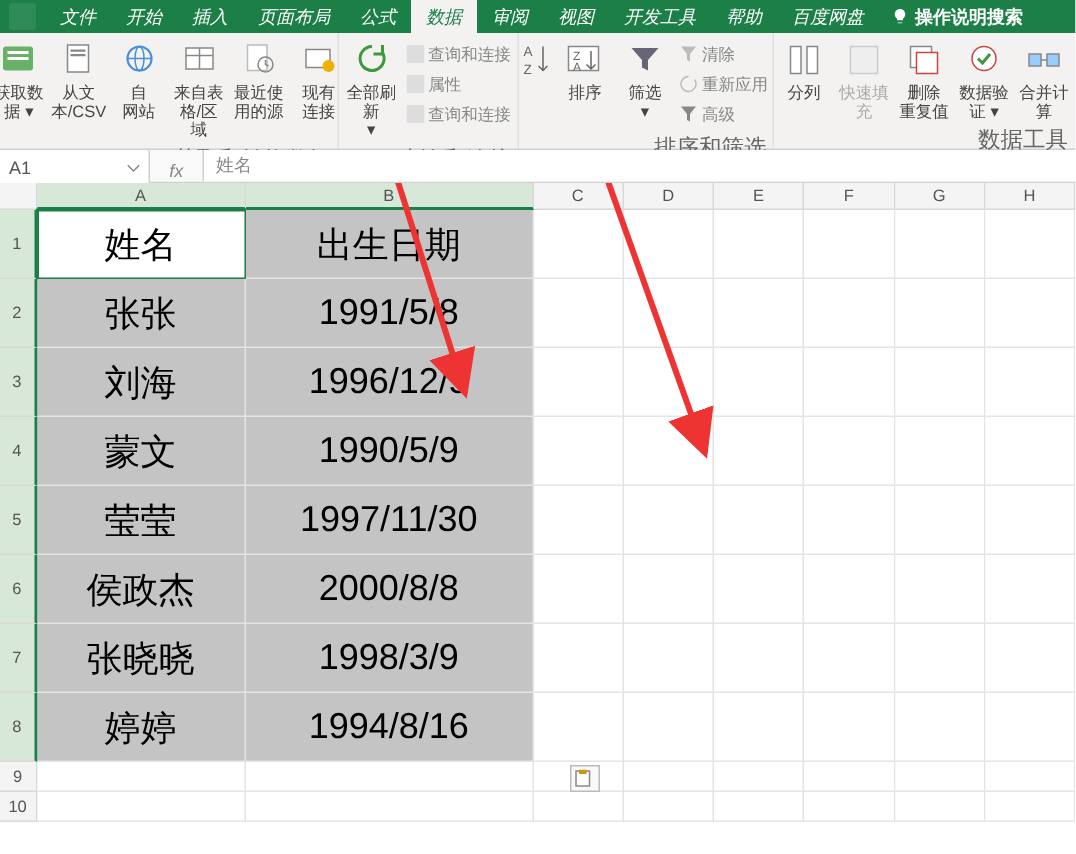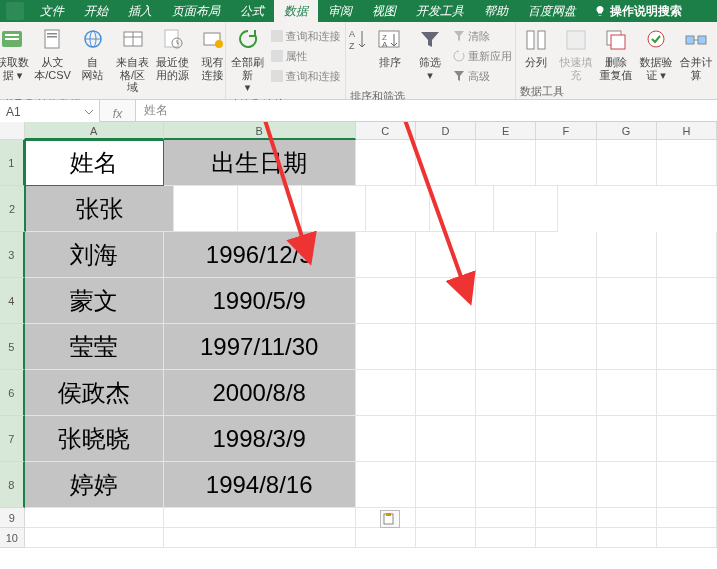--- a/index.html
+++ b/index.html
@@ -54,24 +54,24 @@
     align-items: center;
     padding: 2px 4px 0 4px;
     border-right: 1px solid #e0e0e0;
   }
   .group-body {
     display: flex;
     flex: 1;
     align-items: flex-start;
   }
   .group-label {
-    font-size: 11px;
+    font-size: 15px;
     color: #666;
     padding: 1px 0 2px 0;
-    text-align: left;
+    text-align: right;
     width: 100%;
   }
   .btn-lg {
     display: flex; flex-direction: column;
     align-items: center;
     width: 40px;
     padding: 2px 2px;
     font-size: 11px;
     color: #444;
     text-align: center;
@@ -480,20 +480,21 @@
         <div class="cell wN"></div>
         <div class="cell wN"></div>
         <div class="cell wN"></div>
         <div class="cell wN"></div>
         <div class="cell wN"></div>
         <div class="cell wN"></div>
       </div>
       <div class="row data">
         <div class="rh sel">2</div>
         <div class="cell wA selband">张张</div>
+        <div class="cell wB selband">1991/5/8</div>
         <div class="cell wN"></div>
         <div class="cell wN"></div>
         <div class="cell wN"></div>
         <div class="cell wN"></div>
         <div class="cell wN"></div>
         <div class="cell wN"></div>
       </div>
       <div class="row data">
         <div class="rh sel">3</div>
         <div class="cell wA selband">刘海</div>

